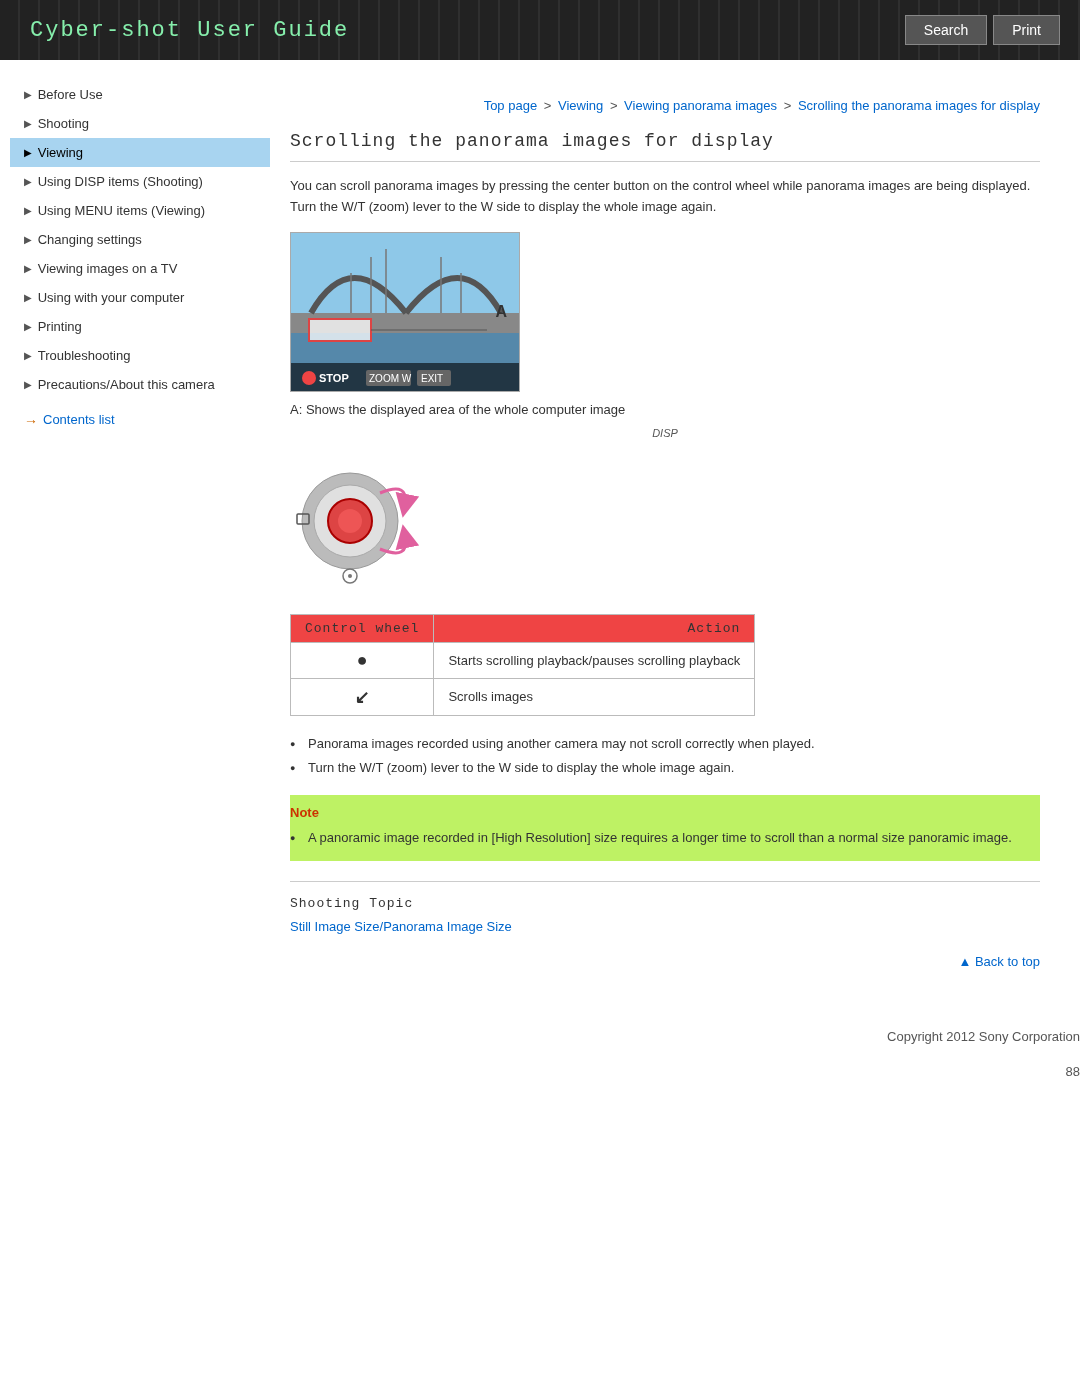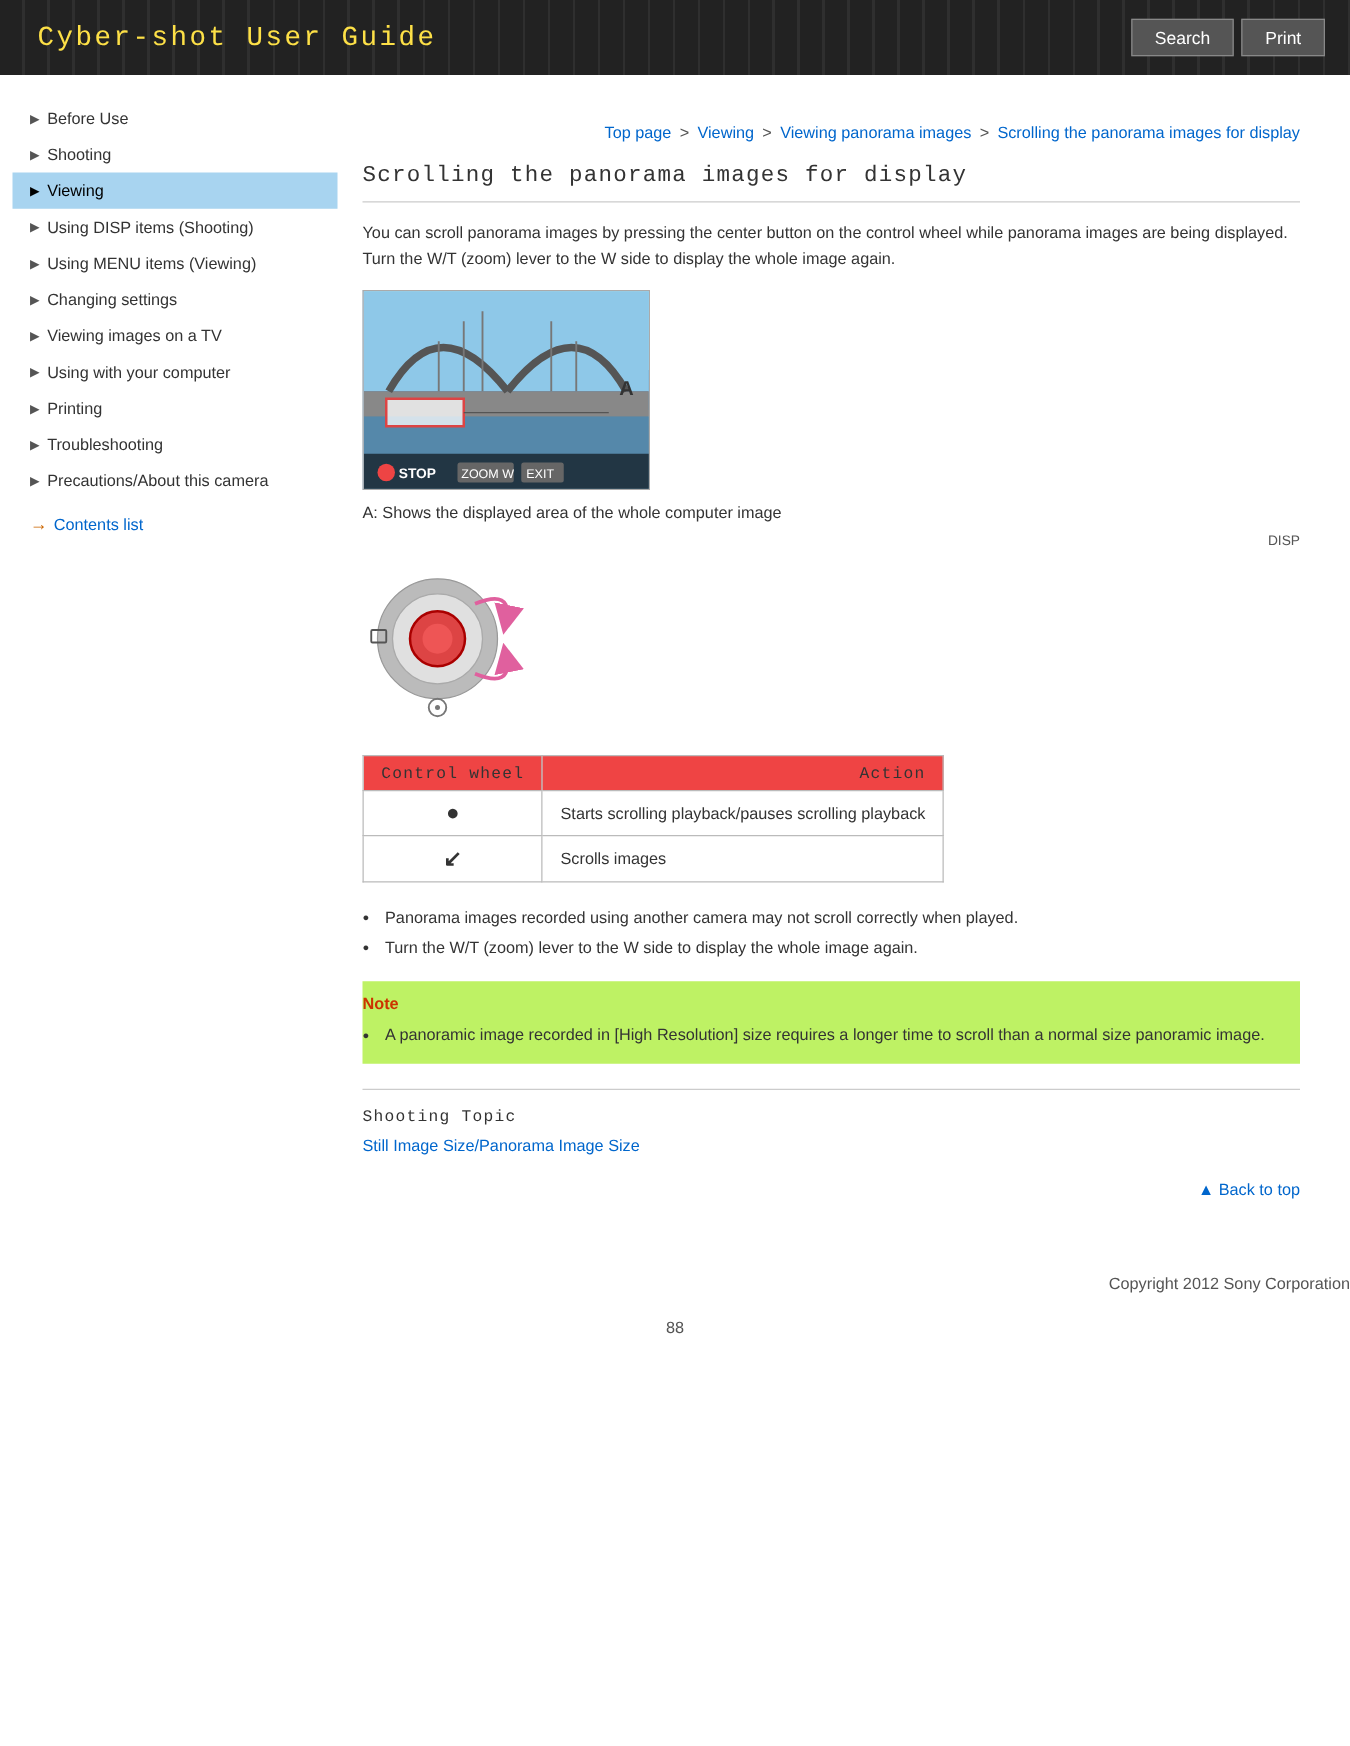--- a/index.html
+++ b/index.html
@@ -28,21 +28,21 @@
       top: 0; left: 0; right: 0; bottom: 0;
       background: repeating-linear-gradient(
         90deg,
         transparent,
         transparent 18px,
         rgba(255,255,255,0.06) 18px,
         rgba(255,255,255,0.06) 20px
       );
     }
     .header-title {
-      color: #fde047;
+      color: #86efac;
       font-size: 22px;
       font-family: 'Courier New', monospace;
       letter-spacing: 2px;
       padding-left: 30px;
       position: relative;
       z-index: 1;
     }
     .header-buttons {
       display: flex;
       gap: 6px;
@@ -172,24 +172,25 @@
       font-size: 13px;
       color: #333;
       margin: 6px 0 10px 0;
     }
 
     
     .wheel-container {
       margin: 10px 0 20px 0;
     }
     .disp-label {
-      text-align: right;
+      text-align: center;
       font-size: 11px;
       color: #555;
-      margin-bottom: 2px;
+      margin-bottom: 12px;
+      font-style: italic;
     }
 
     
     .control-table {
       border-collapse: collapse;
       margin: 20px 0 16px 0;
       font-size: 13px;
       min-width: 440px;
     }
     .control-table th {
@@ -305,21 +306,21 @@
     .footer {
       text-align: right;
       font-size: 13px;
       color: #555;
       padding: 20px 0 10px 0;
       border-top: none;
     }
 
     
     .page-number {
-      text-align: center;
+      text-align: right;
       font-size: 13px;
       color: #555;
       padding: 10px 0 20px 0;
     }
 
     
     .wheel-wrapper {
       position: relative;
       display: inline-block;
       width: 130px;

